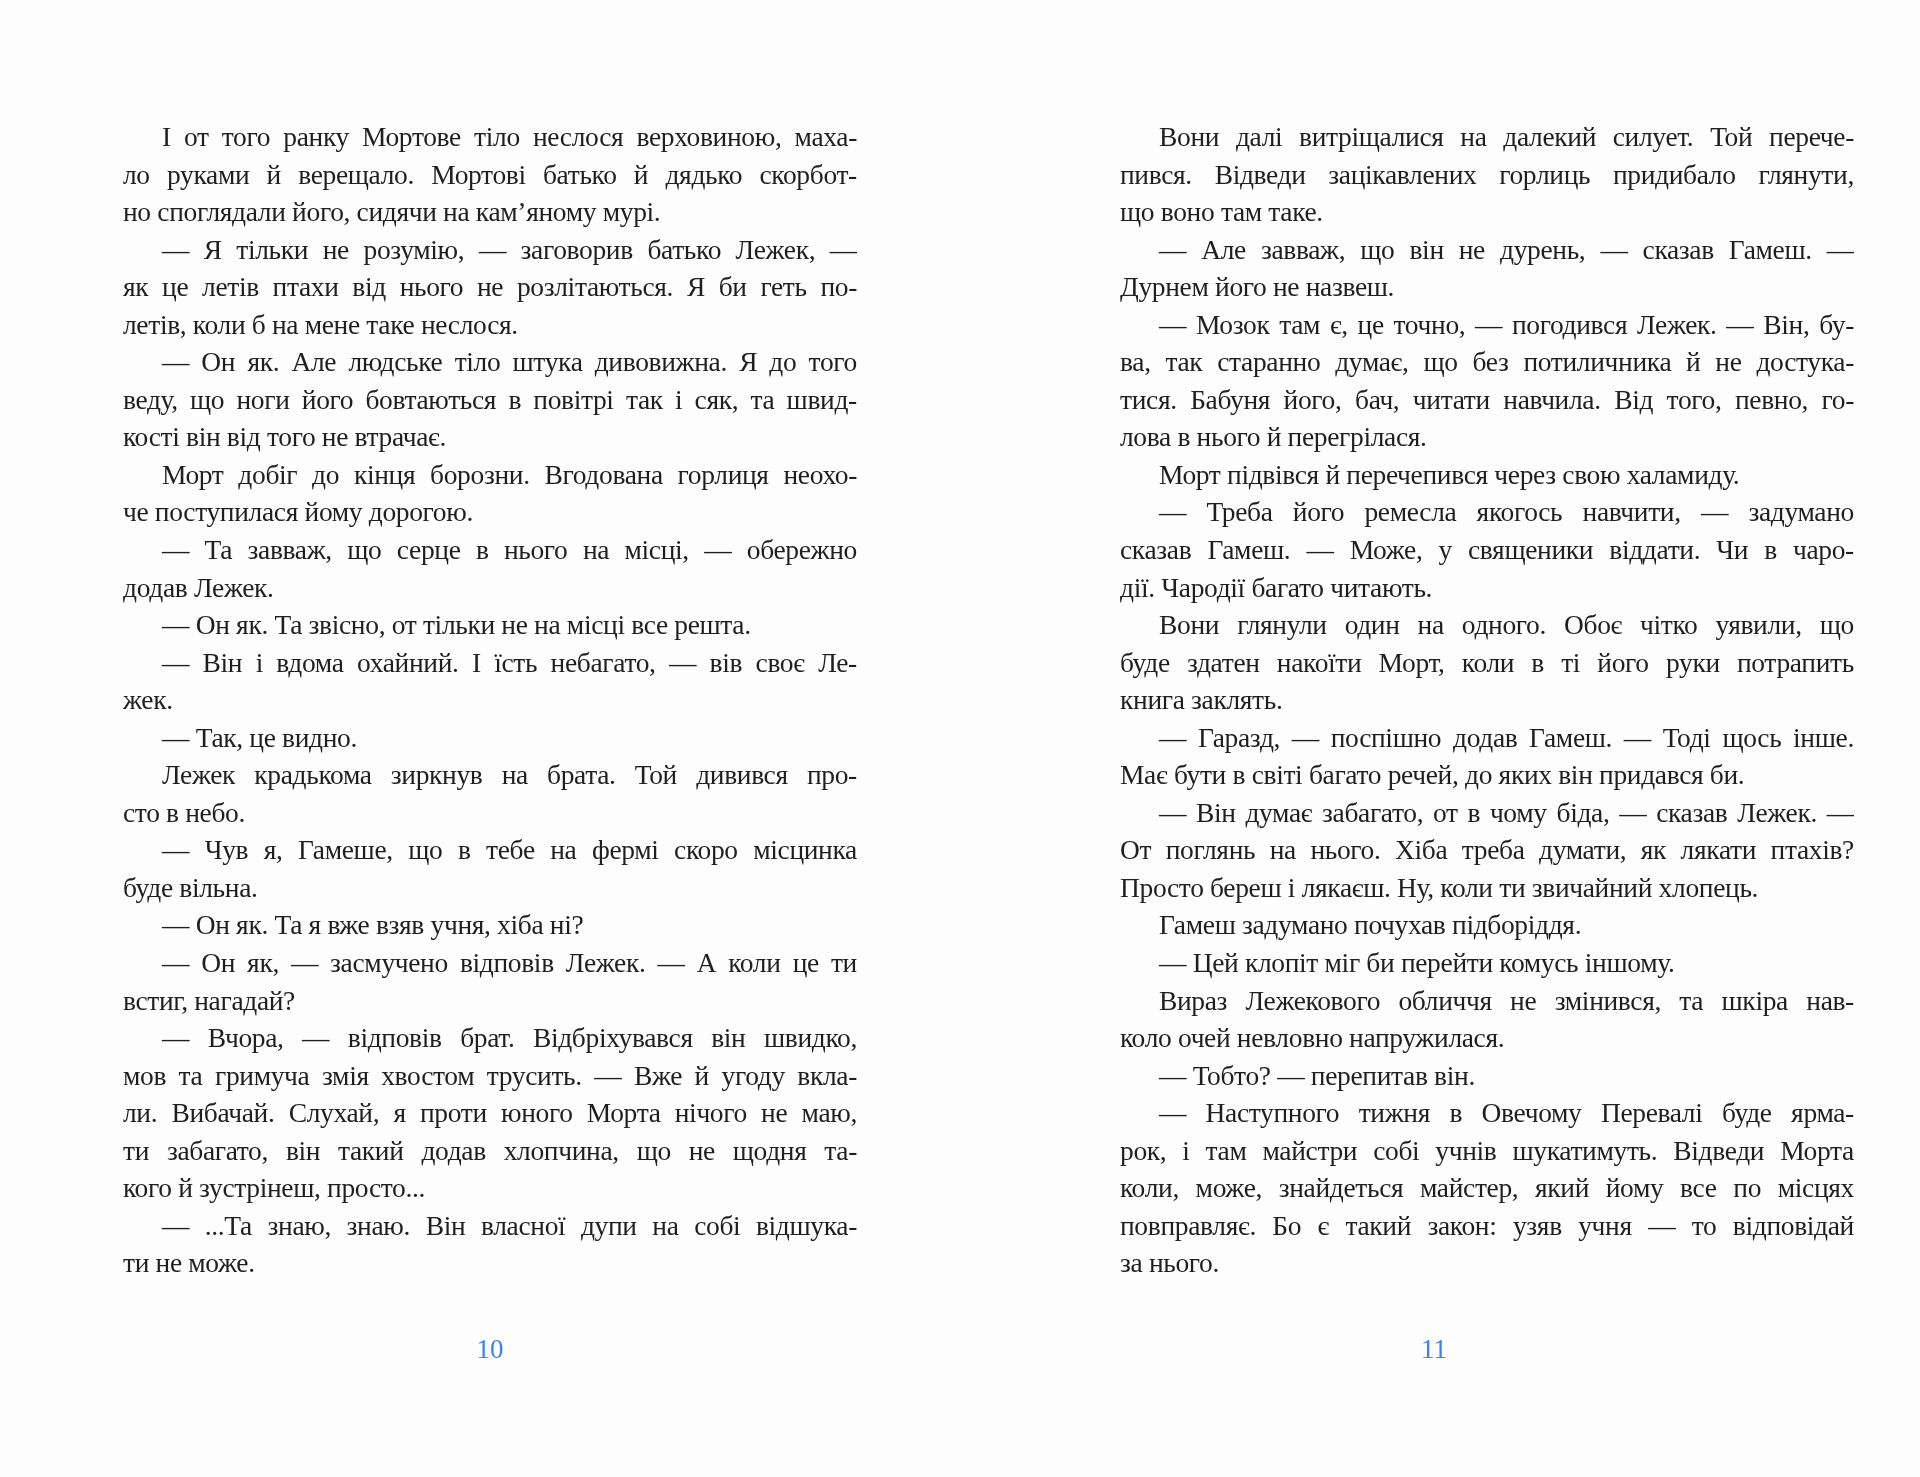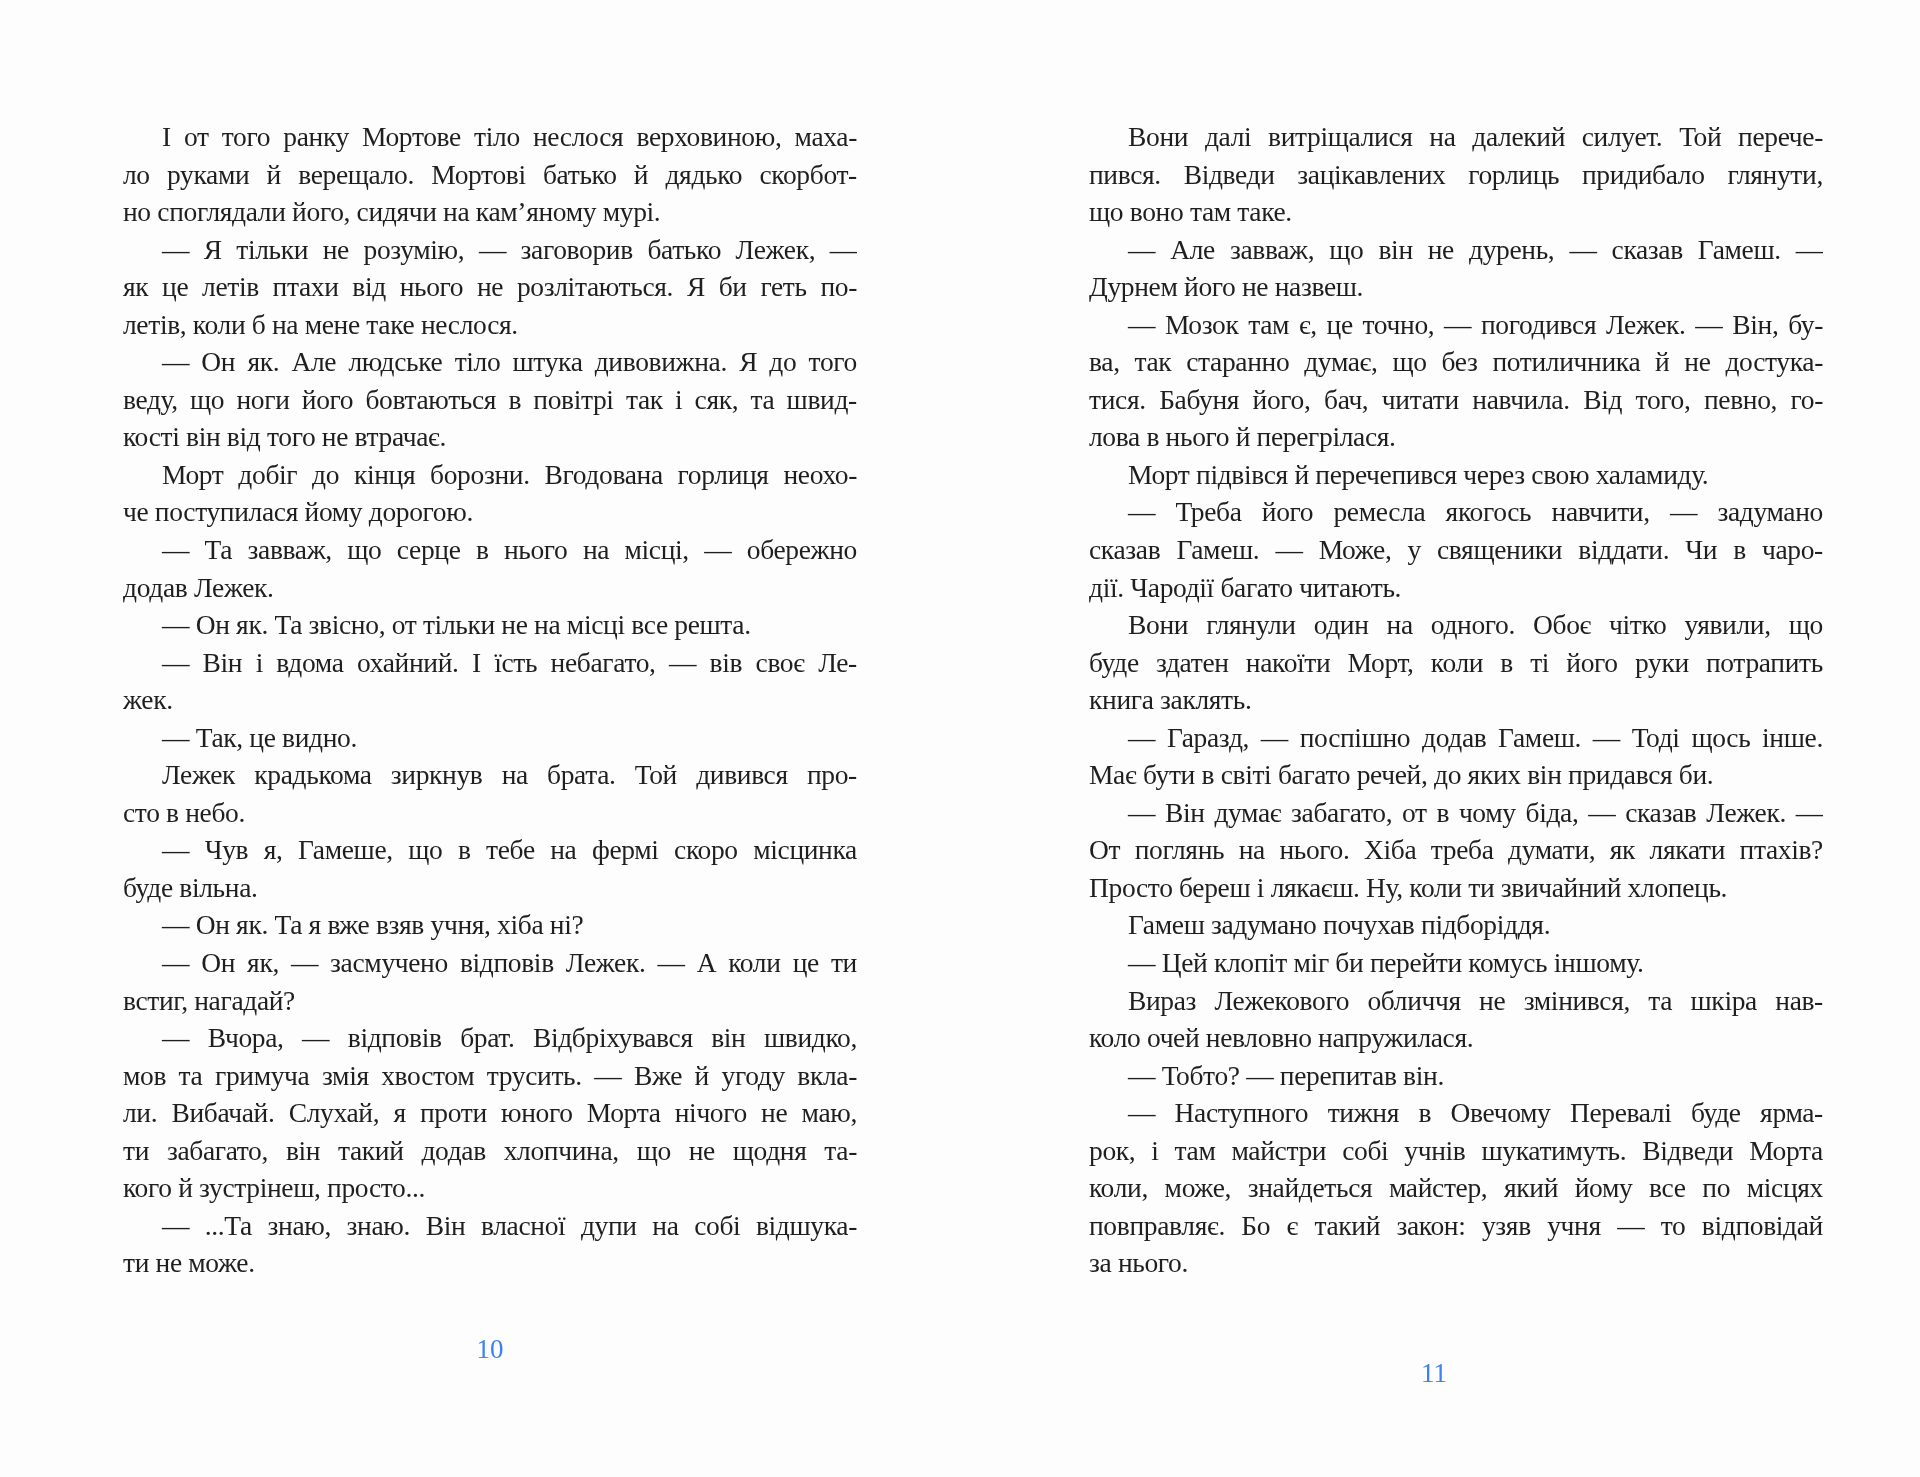--- a/index.html
+++ b/index.html
@@ -19,21 +19,21 @@
     color: #1f1f1f;
   }
   .text-column {
     position: absolute;
     top: 118px;
     width: 734px;
     font-size: 27.5px;
     letter-spacing: -0.35px;
   }
   .col-left  { left: 123px; }
-  .col-right { left: 1089px; }
+  .col-right { left: 1120px; }
   .line {
     height: 37.55px;
     line-height: 37.55px;
     overflow: hidden;
     white-space: nowrap;
   }
   
   .line.just {
     display: flex;
     justify-content: space-between;
@@ -44,21 +44,21 @@
   .page-number {
     position: absolute;
     top: 1332px;
     width: 734px;
     text-align: center;
     font-size: 27px;
     line-height: 34px;
     color: #3b82f6;
   }
   .pn-left  { left: 123px; }
-  .pn-right { left: 1067px; margin-top: 24px; }
+  .pn-right { left: 1067px; }
 </style>
 </head>
 <body>
 
 <div class="spread">
 
   <section>
     <div class="text-column col-left">
         <div class="line just first">
           <span>І</span>

